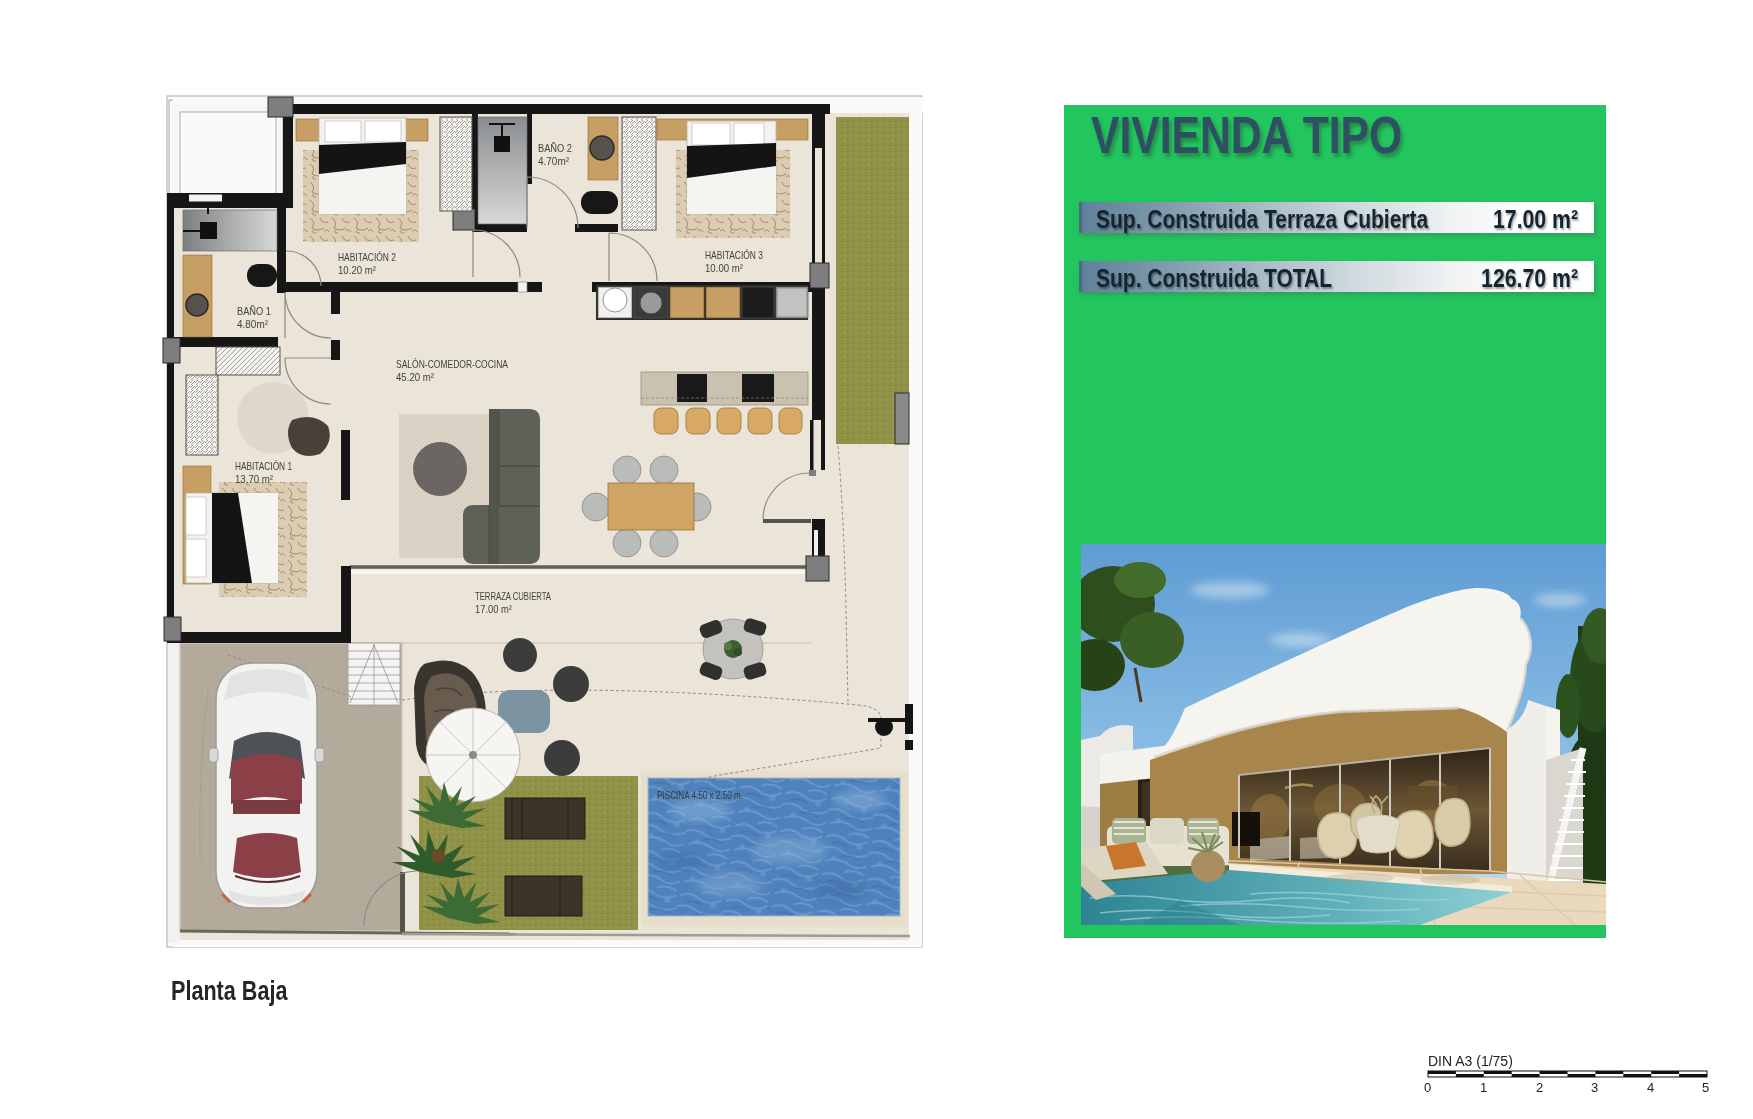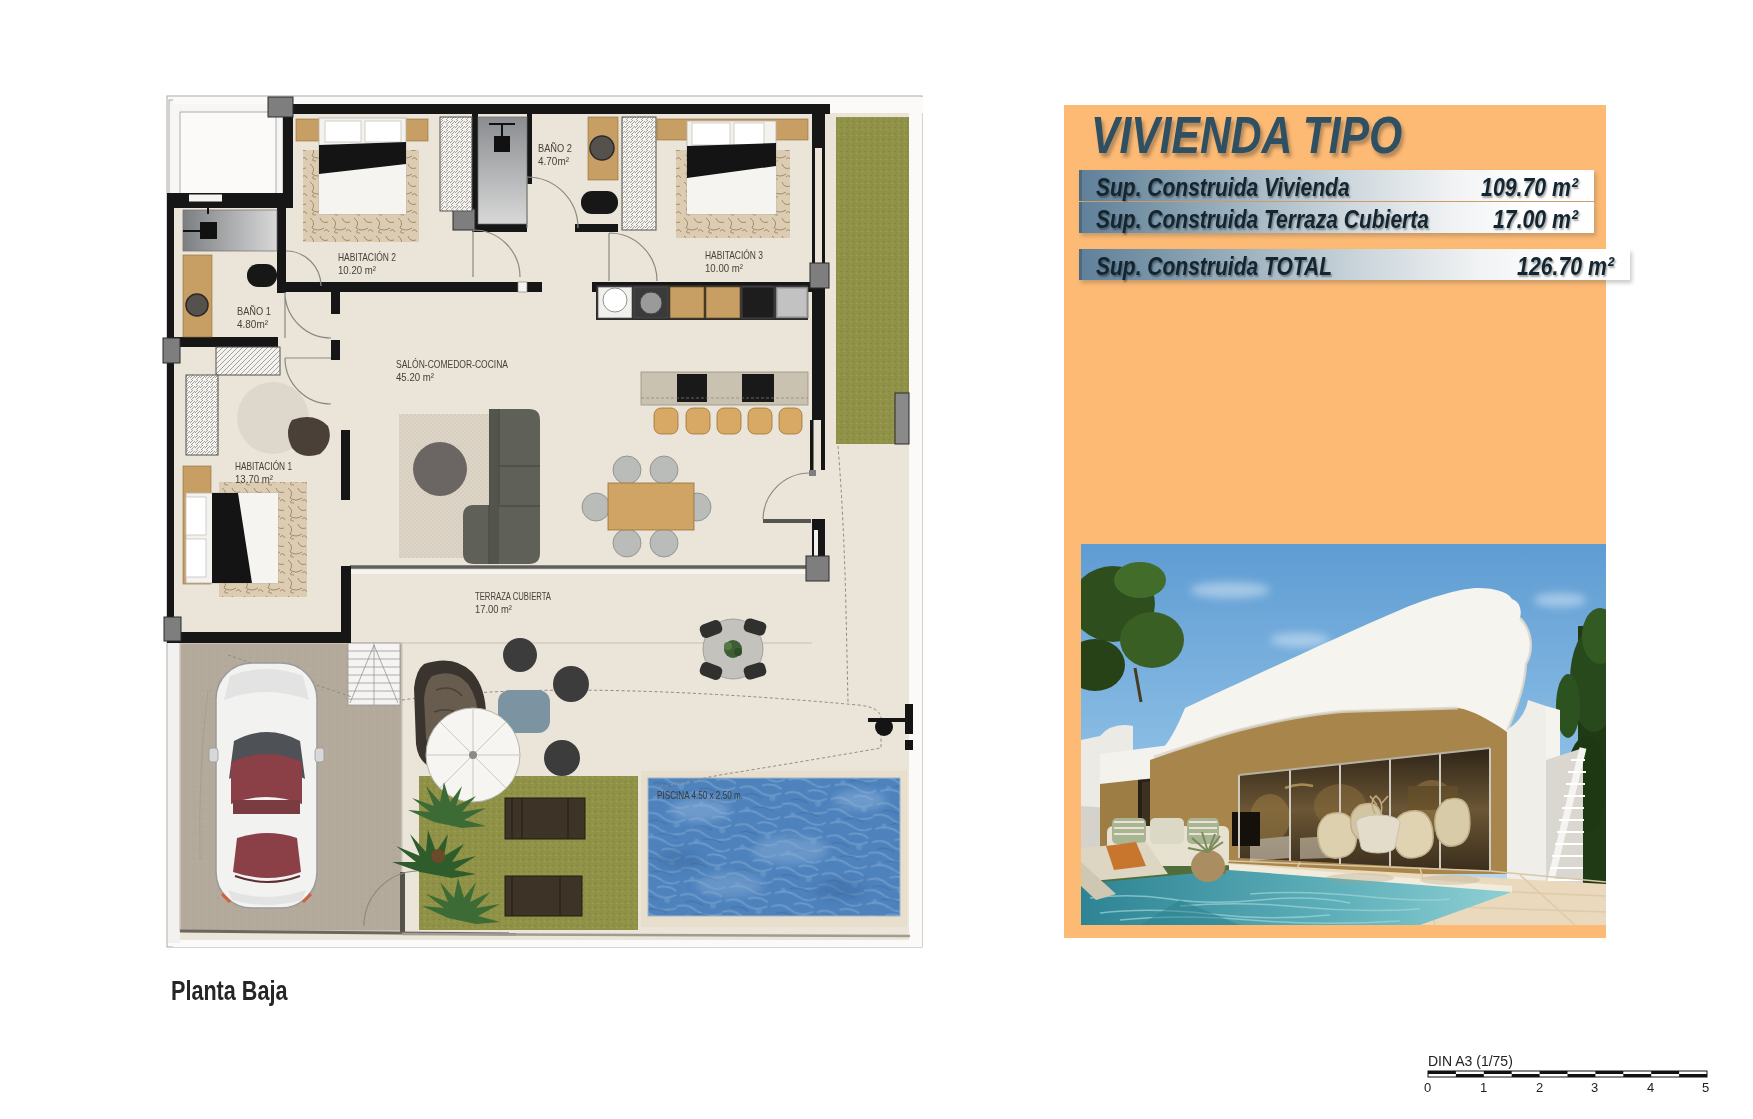--- a/index.html
+++ b/index.html
@@ -1,19 +1,19 @@
 <!DOCTYPE html>
 <html><head>
 <meta charset="utf-8">
 <style>
   html,body{margin:0;padding:0;background:#ffffff;}
   body{width:1753px;height:1119px;position:relative;font-family:"Liberation Sans",sans-serif;overflow:hidden;}
   #plan{position:absolute;left:0;top:0;z-index:2;}
   
-  #panel{position:absolute;left:1064px;top:105px;width:542px;height:833px;background:#fdba74;z-index:1;font-style:italic;}
+  #panel{position:absolute;left:1064px;top:105px;width:542px;height:833px;background:#22c55e;z-index:1;}
   #title{position:absolute;left:27px;top:0px;font-size:52px;font-weight:bold;color:#2f5062;
          transform:scaleX(0.82);transform-origin:left top;white-space:nowrap;
          text-shadow:3px 4px 4px rgba(40,40,40,0.35);}
   .bar{position:absolute;left:15px;width:512px;height:31px;
        background:linear-gradient(to right,#61809a 0%,#7793a6 12%,#a3b6c2 32%,#cdd7dd 52%,#f0f2f3 72%,#ffffff 88%,#ffffff 100%);
        border-left:3px solid #4c6a80;box-shadow:2px 3px 4px rgba(80,80,80,0.3);}
   .bar .lab{position:absolute;left:14px;top:3px;font-size:25px;font-weight:bold;color:#132530;
             text-shadow:1.5px 1.5px 2px rgba(0,0,0,0.35);transform:scaleX(0.84);transform-origin:left top;white-space:nowrap;}
   .bar .val{position:absolute;right:16px;top:3px;font-size:25px;font-weight:bold;color:#132530;
             text-shadow:1.5px 1.5px 2px rgba(0,0,0,0.35);transform:scaleX(0.85);transform-origin:right top;white-space:nowrap;}
@@ -619,29 +619,25 @@
 <text x="1647" y="1092">4</text>
 <text x="1702" y="1092">5</text>
 </g>
 </g>
 </svg>
 
 <div id="panel">
 
   <div id="title">VIVIENDA TIPO</div>
 
-  <div class="bar" style="top:65px;">
-      <span class="lab">Sup. Construida Vivienda</span>
-      <span class="val">109.70 m²</span>
-    </div>
 
   <div class="bar" style="top:97px;">
       <span class="lab">Sup. Construida Terraza Cubierta</span>
       <span class="val">17.00 m²</span>
     </div>
 
-  <div class="bar" style="top:144px;padding-left:36px;">
+  <div class="bar" style="top:156px;">
       <span class="lab">Sup. Construida TOTAL</span>
       <span class="val">126.70 m²</span>
     </div>
 </div>
 
 <div id="plantabaja">Planta Baja</div>
 
 </body></html>

